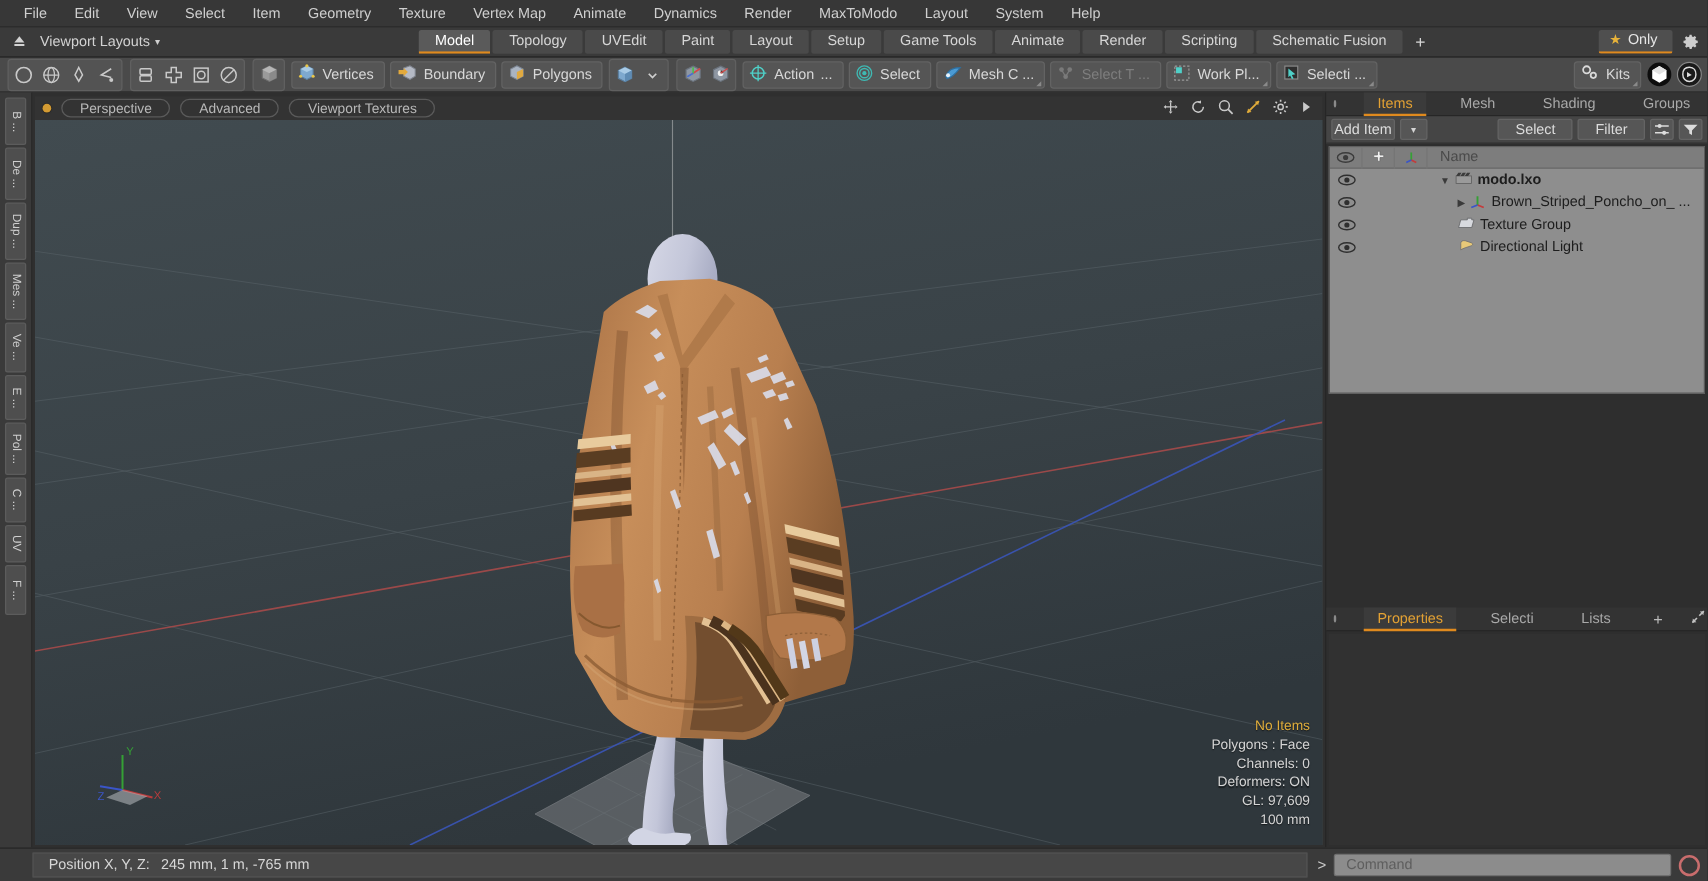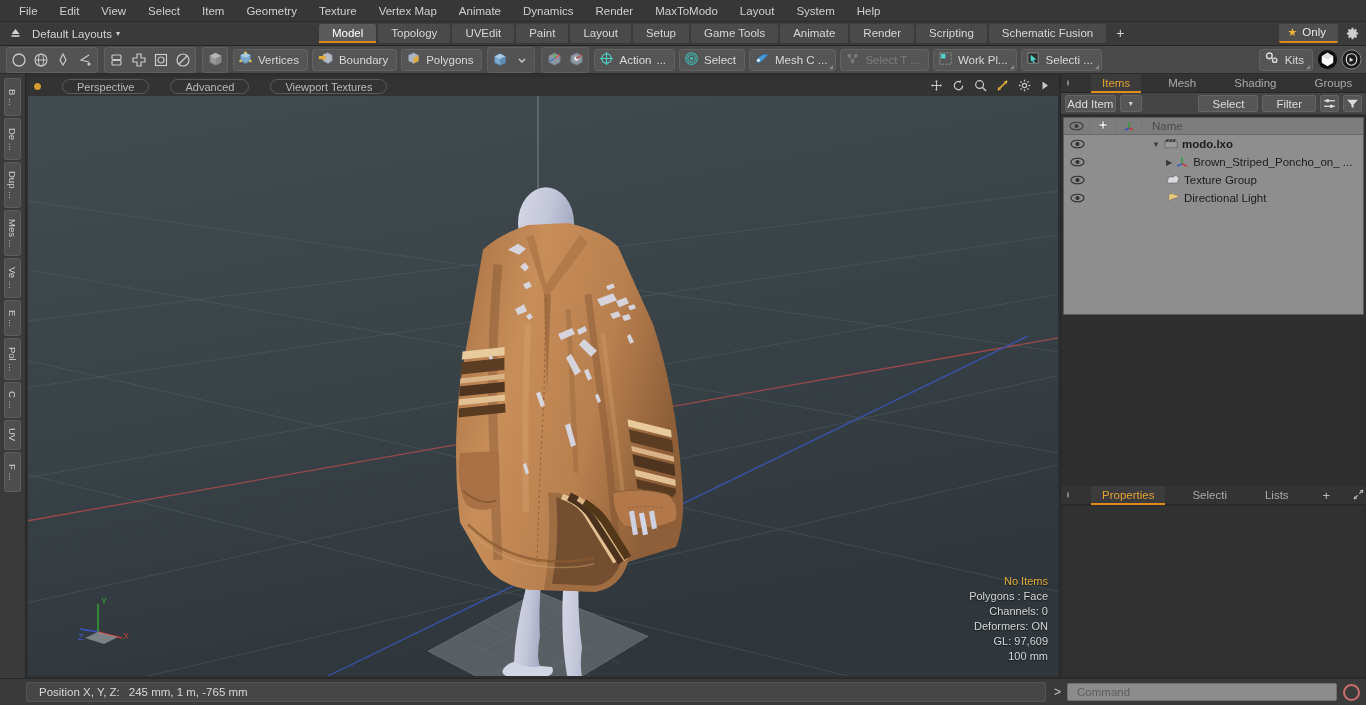--- a/index.html
+++ b/index.html
@@ -20,21 +20,21 @@
 
   
   .layoutbar{
     height:24px; background:#3a3a3a; display:flex; align-items:center;
     border-bottom:1px solid #262626; position:relative;
   }
   .lb-left{ display:flex; align-items:center; padding-left:6px; }
   .homeicon{ width:18px; height:18px; display:flex; align-items:center; justify-content:center; color:#d5d5d5; font-size:12px;}
   .deflayout{ color:#d2d2d2; font-size:11.5px; margin-left:8px; white-space:nowrap;}
   .caret{ font-size:8px; margin-left:4px; color:#cfcfcf;}
-  .lb-tabs{ display:flex; align-items:center; margin-left:auto; margin-right:auto; position:absolute; left:318px;}
+  .lb-tabs{ display:flex; align-items:center; margin-left:auto; margin-right:auto; position:absolute; left:334px;}
   .ltab{
     height:19px; line-height:19px; padding:0 13px; margin:0 1px; font-size:11.5px;
     background:#4a4a4a; color:#d6d6d6; border-radius:2px; white-space:nowrap;
   }
   .ltab.active{ background:#5a5a5a; color:#fff; border-bottom:2px solid #e08a1e; border-radius:2px 2px 0 0; }
   .ltab.plus{ background:transparent; font-size:14px; padding:0 8px; color:#d6d6d6;}
   .lb-right{ position:absolute; right:4px; display:flex; align-items:center; gap:4px;}
   .onlybtn{
     height:19px; line-height:19px; padding:0 12px 0 8px; background:#4f4f4f; border-radius:2px;
     border-bottom:2px solid #e08a1e; color:#e6e6e6; display:flex; align-items:center; gap:5px; font-size:11.5px;
@@ -73,21 +73,21 @@
   .vtab{
     width:17px; background:#4e4e4e; border:1px solid #5c5c5c; border-radius:2px; margin-bottom:2px;
     color:#cfcfcf; font-size:9.5px; writing-mode:vertical-rl; text-orientation:mixed;
     padding:6px 1px; display:flex; align-items:center; justify-content:center; white-space:nowrap;
     letter-spacing:0px;
   }
 
   
   .viewwrap{ flex:1; display:flex; flex-direction:column; padding:3px 2px 2px 2px;}
   .vp-header{
-    height:19px; display:flex; align-items:center; gap:21px; padding-left:6px; background:#333;
+    height:19px; display:flex; align-items:center; gap:8px; padding-left:6px; background:#333;
   }
   .vp-dot{ width:7px;height:7px; border-radius:50%; background:#d39b33; box-shadow:0 0 1px #000;}
   .vpbtn{
     height:15px; line-height:15px; padding:0 14px; border:1px solid #5a5a5a; border-radius:8px;
     color:#b9b9b9; font-size:11px; background:transparent; white-space:nowrap;
   }
   .vp-icons{ margin-left:auto; display:flex; align-items:center; gap:9px; padding-right:8px;}
   .vp-icons span{ color:#c3c3c3; font-size:12px; line-height:1;}
 
   .viewport{ flex:1; position:relative; overflow:hidden; background:#3b4449; }
@@ -184,21 +184,21 @@
 </div>
 
 <div class="layoutbar">
   <div class="lb-left">
     <div class="homeicon">
       <svg width="13" height="13" viewBox="0 0 13 13">
           <path d="M6.5 2 L10.5 7 H2.5 Z" fill="#d3d3d3"></path>
           <rect x="2.5" y="8.2" width="8" height="1.6" fill="#d3d3d3"></rect>
         </svg>
     </div>
-    <div class="deflayout">Default Layouts</div>
+    <div class="deflayout">Viewport Layouts</div>
     <div class="caret">▾</div>
   </div>
 
   <div class="lb-tabs">
     <div class="ltab active">Model</div>
     <div class="ltab">Topology</div>
     <div class="ltab">UVEdit</div>
     <div class="ltab">Paint</div>
     <div class="ltab">Layout</div>
     <div class="ltab">Setup</div>

